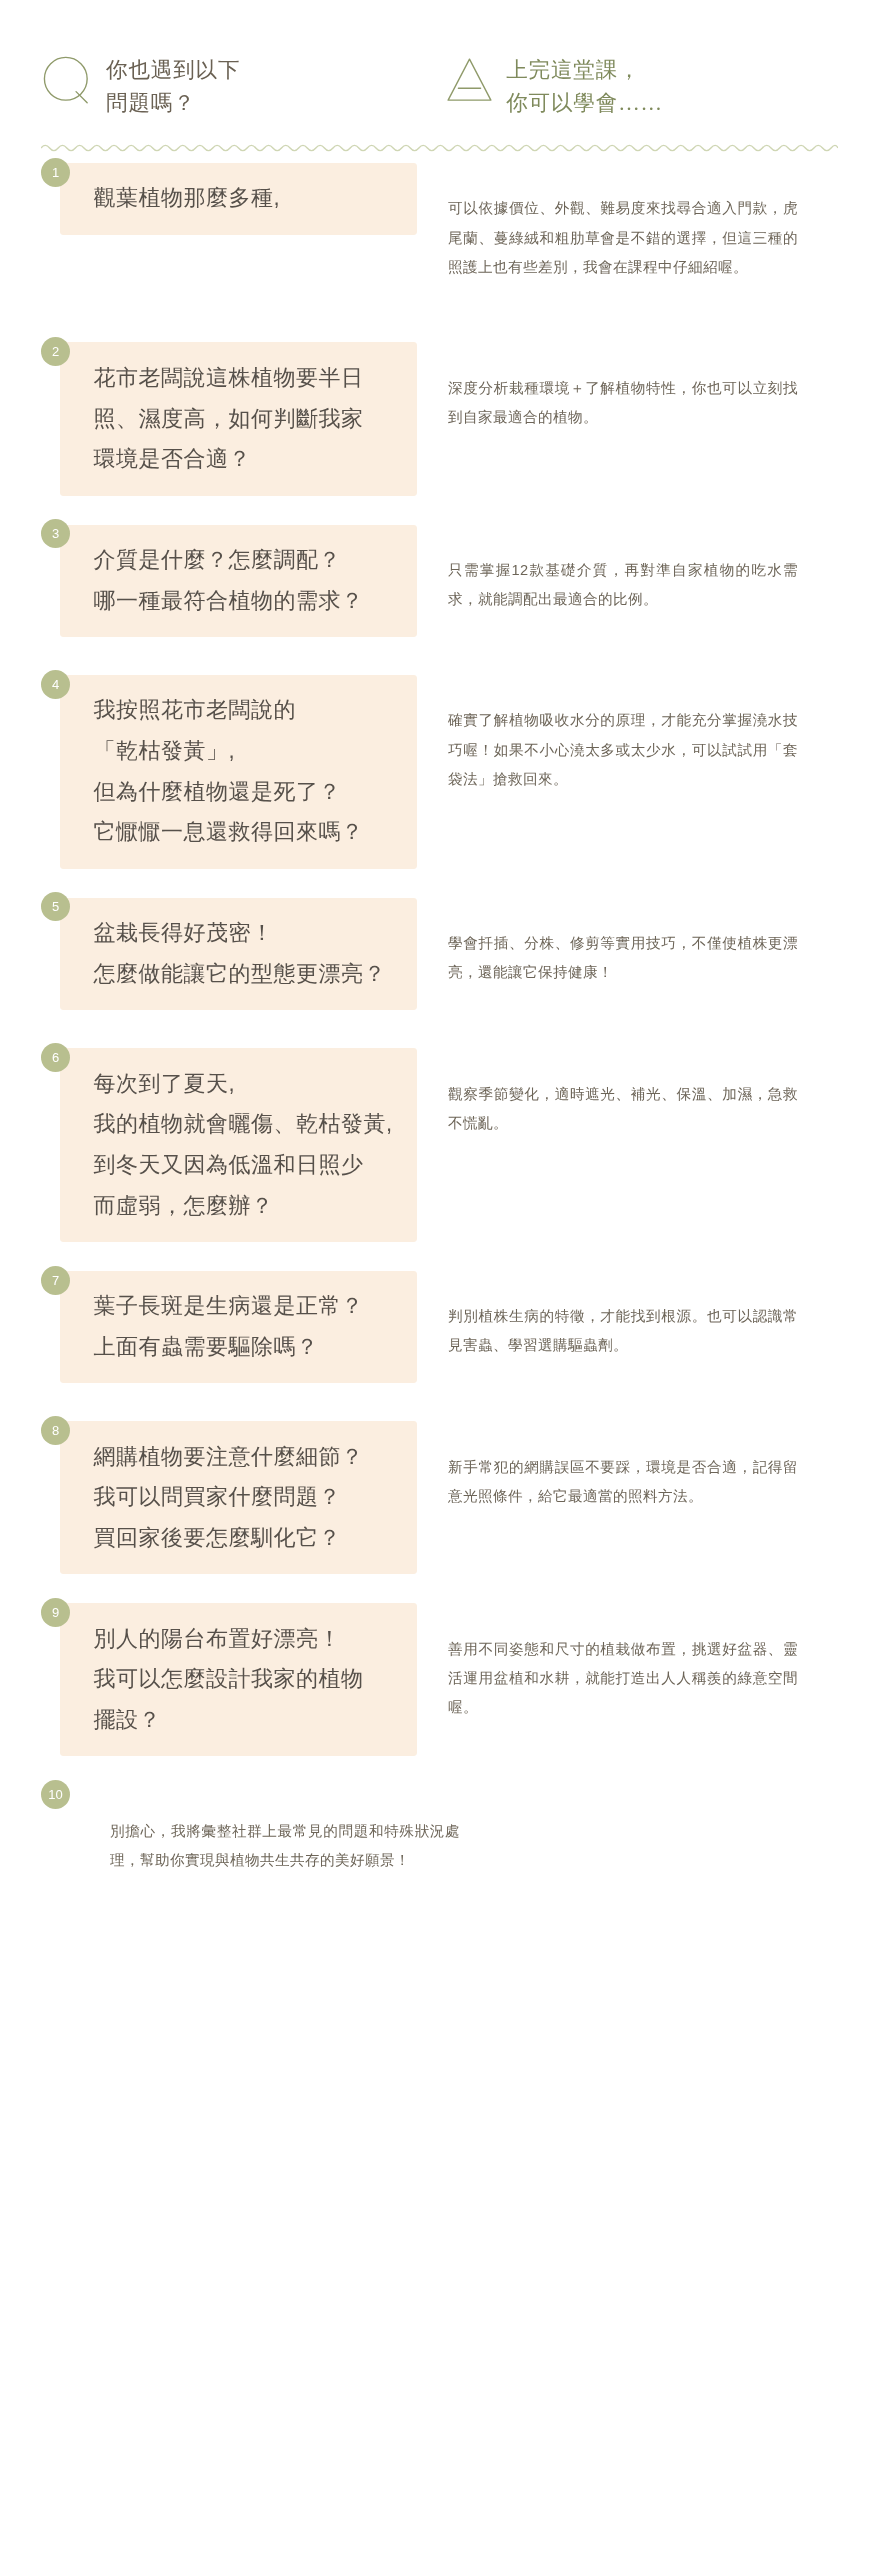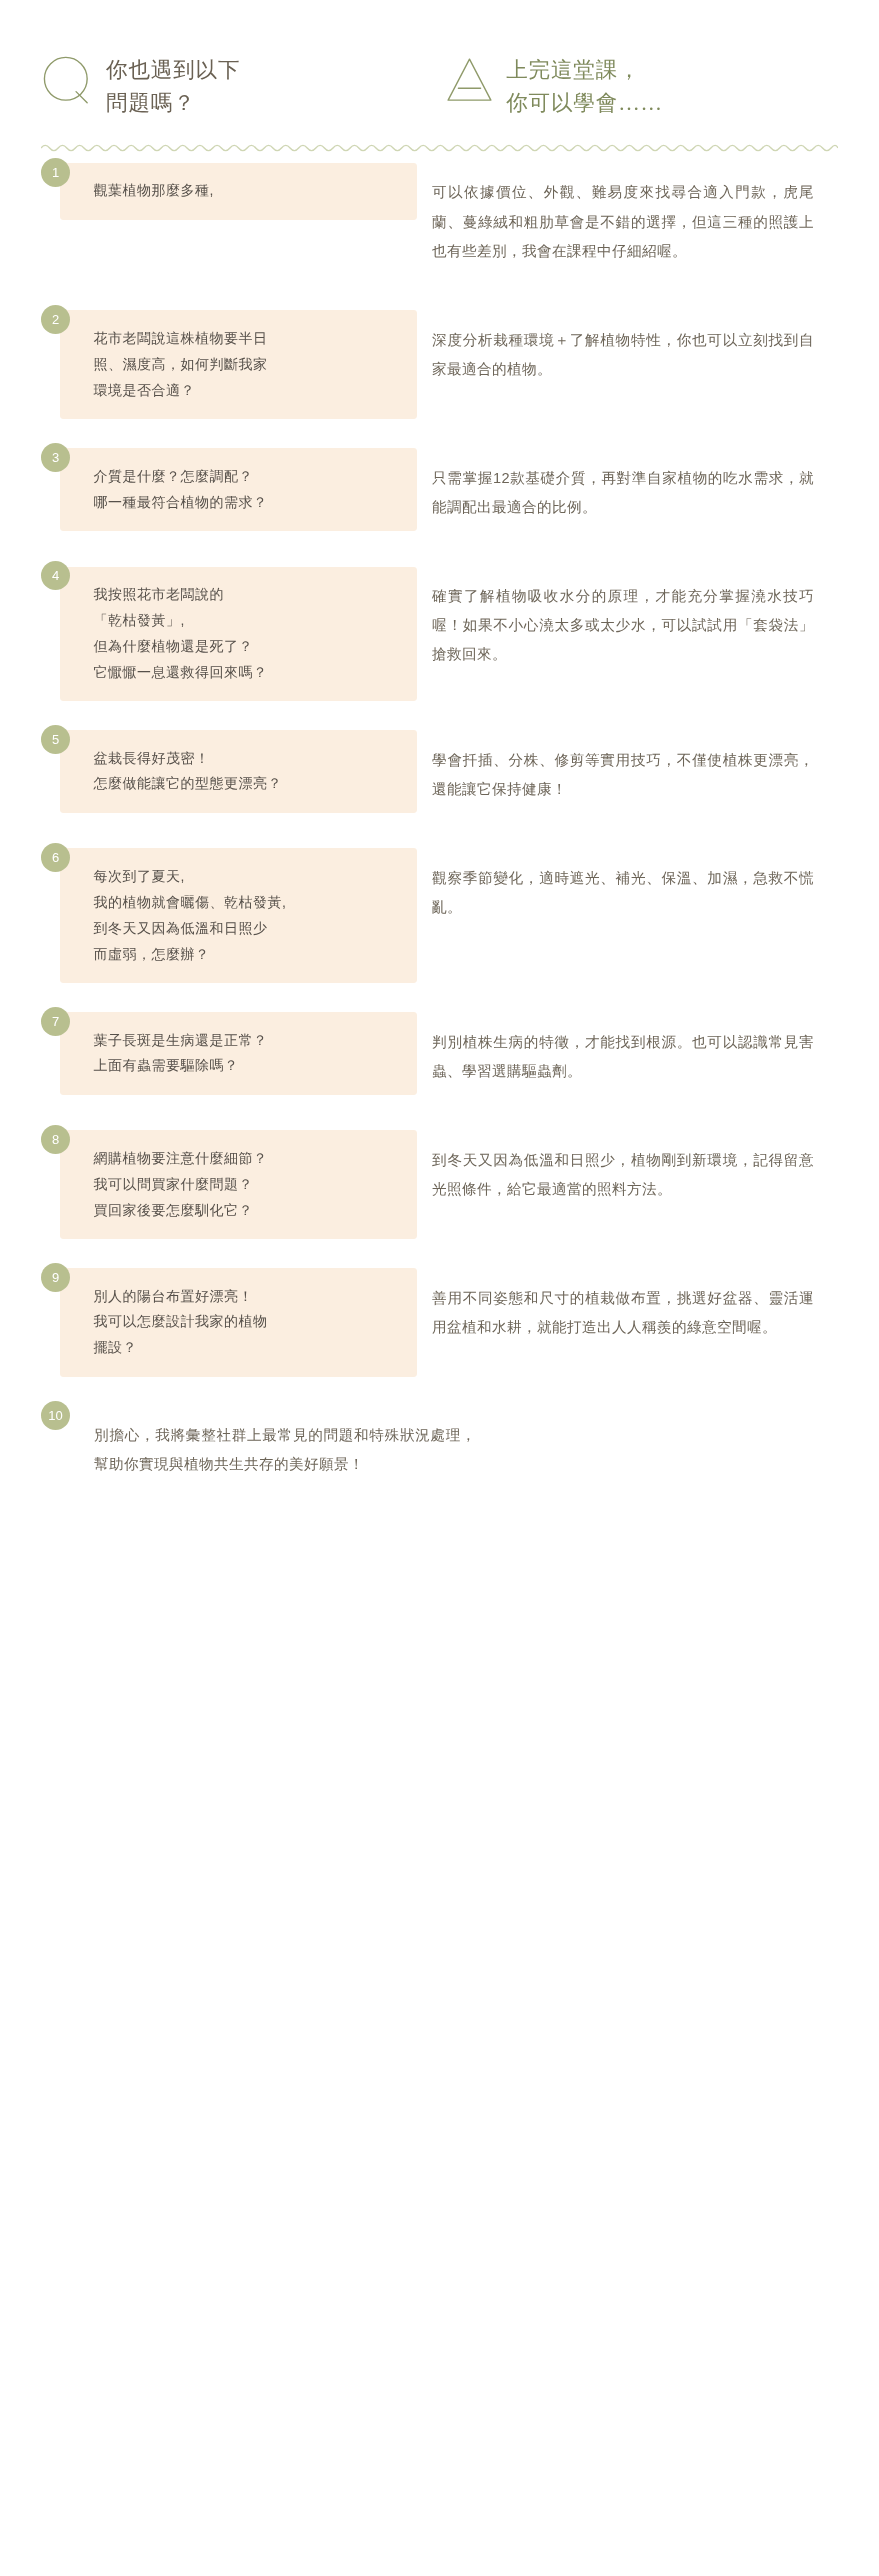--- a/index.html
+++ b/index.html
@@ -107,41 +107,41 @@
   }
 
   .q-box {
     width: 357px;
     flex: 0 0 357px;
     background: #fbeee0;
     border-radius: 3.4px;
     padding: 15.5px 17px 15.5px 19px;
     margin-left: -19px;
     padding-left: 34px;
-    font-size: 14px;
+    font-size: 22px;
     line-height: 1.85;
     color: #56504a;
     letter-spacing: 0.5px;
     position: relative;
     z-index: 1;
   }
   .q-box .line { display: block; white-space: pre-wrap; }
 
   .a-box {
     width: 404px;
     flex: 0 0 404px;
     margin-left: 15.5px;
     padding: 15.5px 22px 15.5px 0;
     font-size: 14.6px;
     line-height: 2.0;
     color: #6d6558;
     letter-spacing: 0.4px;
     text-align: justify;
   }
-  .a-box p { margin: 0; }
+  .a-box p { margin: 16px; }
 </style>
 </head>
 <body>
 
 <div class="page">
   <div class="inner">
 
     <div class="header">
 
       <div class="head-col q">
@@ -253,21 +253,21 @@
           </div>
         </div>
         <div class="row">
           <div class="num">8</div>
           <div class="q-box">
             <span class="line">網購植物要注意什麼細節？</span>
             <span class="line">我可以問買家什麼問題？</span>
             <span class="line">買回家後要怎麼馴化它？</span>
           </div>
           <div class="a-box">
-            <p>到冬天又因為低溫和日照少，植物剛到新環境，記得留意光照條件，給它最適當的照料方法。</p>
+            <p>新手常犯的網購誤區不要踩，環境是否合適，記得留意光照條件，給它最適當的照料方法。</p>
           </div>
         </div>
         <div class="row">
           <div class="num">9</div>
           <div class="q-box">
             <span class="line">別人的陽台布置好漂亮！</span>
             <span class="line">我可以怎麼設計我家的植物</span>
             <span class="line">擺設？</span>
           </div>
           <div class="a-box">

